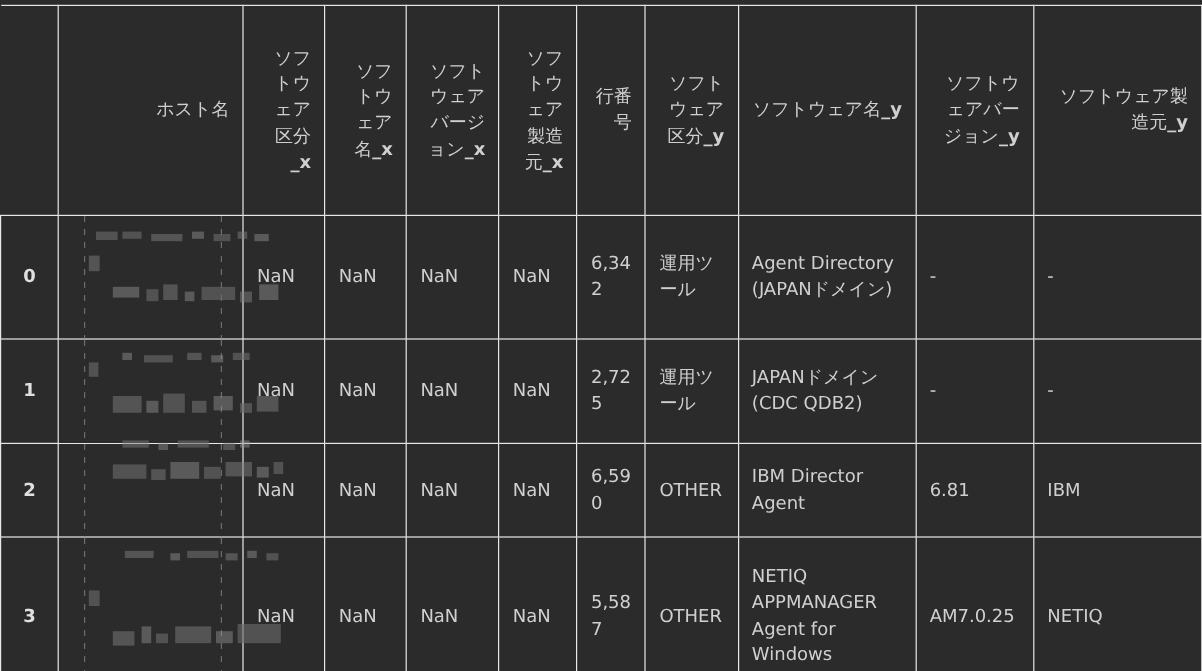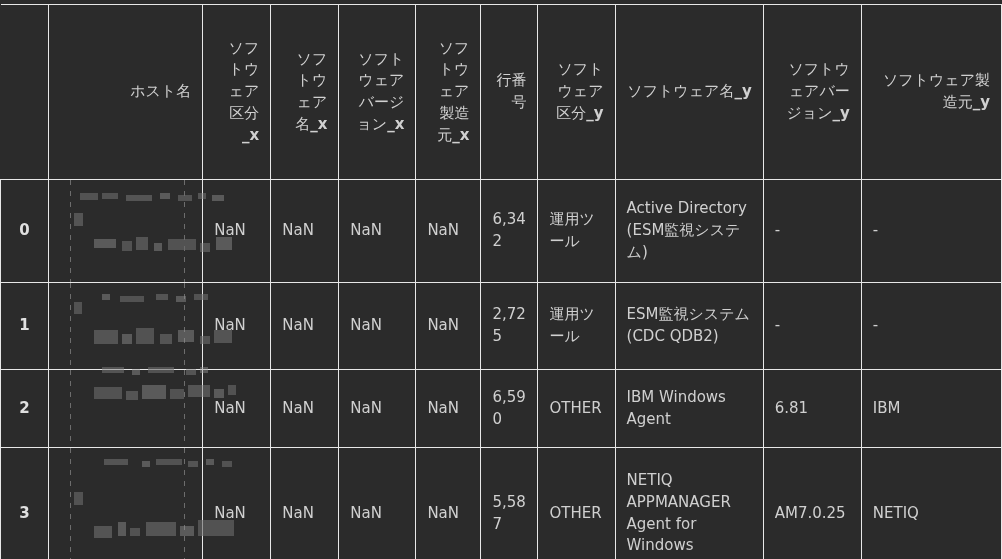--- a/index.html
+++ b/index.html
@@ -164,21 +164,21 @@
               <div class="blk d" style="left: 138px; top: 4px; width: 8px; height: 6px;"></div>
               <div class="blk l" style="left: 152px; top: 6px; width: 12px; height: 6px;"></div>
             </div>
           </td>
           <td class="cell">NaN</td>
           <td class="cell">NaN</td>
           <td class="cell">NaN</td>
           <td class="cell">NaN</td>
           <td class="cell">6,342</td>
           <td class="cell">運用ツール</td>
-          <td class="cell">Active Directory (ESM監視システム)</td>
+          <td class="cell">Agent Directory (JAPANドメイン)</td>
           <td class="cell">-</td>
           <td class="cell">-</td>
         </tr>
         <tr style="height: 70px;">
           <th class="idx">1</th>
           <td class="cell hostcell">
             <div class="inner" style="min-height: 68px;">
               <div class="dashline" style="left: 10px;"></div>
               <div class="dashline right" style="right: 6px;"></div>
               <div class="blk" style="left: 14px; top: 10px; width: 8px; height: 12px;"></div>
@@ -195,21 +195,21 @@
               <div class="blk l" style="left: 116px; top: 4px; width: 10px; height: 6px;"></div>
               <div class="blk" style="left: 134px; top: 2px; width: 14px; height: 6px;"></div>
             </div>
           </td>
           <td class="cell">NaN</td>
           <td class="cell">NaN</td>
           <td class="cell">NaN</td>
           <td class="cell">NaN</td>
           <td class="cell">2,725</td>
           <td class="cell">運用ツール</td>
-          <td class="cell">ESM監視システム (CDC QDB2)</td>
+          <td class="cell">JAPANドメイン (CDC QDB2)</td>
           <td class="cell">-</td>
           <td class="cell">-</td>
         </tr>
         <tr style="height: 61px;">
           <th class="idx">2</th>
           <td class="cell hostcell">
             <div class="inner" style="min-height: 59px;">
               <div class="dashline" style="left: 10px;"></div>
               <div class="dashline right" style="right: 6px;"></div>
               <div class="blk" style="left: 34px; top: 8px; width: 28px; height: 12px;"></div>
@@ -225,21 +225,21 @@
               <div class="blk d" style="left: 126px; top: -10px; width: 10px; height: 6px;"></div>
               <div class="blk l" style="left: 140px; top: -12px; width: 8px; height: 6px;"></div>
             </div>
           </td>
           <td class="cell">NaN</td>
           <td class="cell">NaN</td>
           <td class="cell">NaN</td>
           <td class="cell">NaN</td>
           <td class="cell">6,590</td>
           <td class="cell">OTHER</td>
-          <td class="cell">IBM Windows Agent</td>
+          <td class="cell">IBM Director Agent</td>
           <td class="cell">6.81</td>
           <td class="cell">IBM</td>
         </tr>
         <tr style="height: 115px;">
           <th class="idx">3</th>
           <td class="cell hostcell">
             <div class="inner" style="min-height: 113px;">
               <div class="dashline" style="left: 10px;"></div>
               <div class="dashline right" style="right: 6px;"></div>
               <div class="blk" style="left: 14px; top: 35px; width: 9px; height: 13px;"></div>

